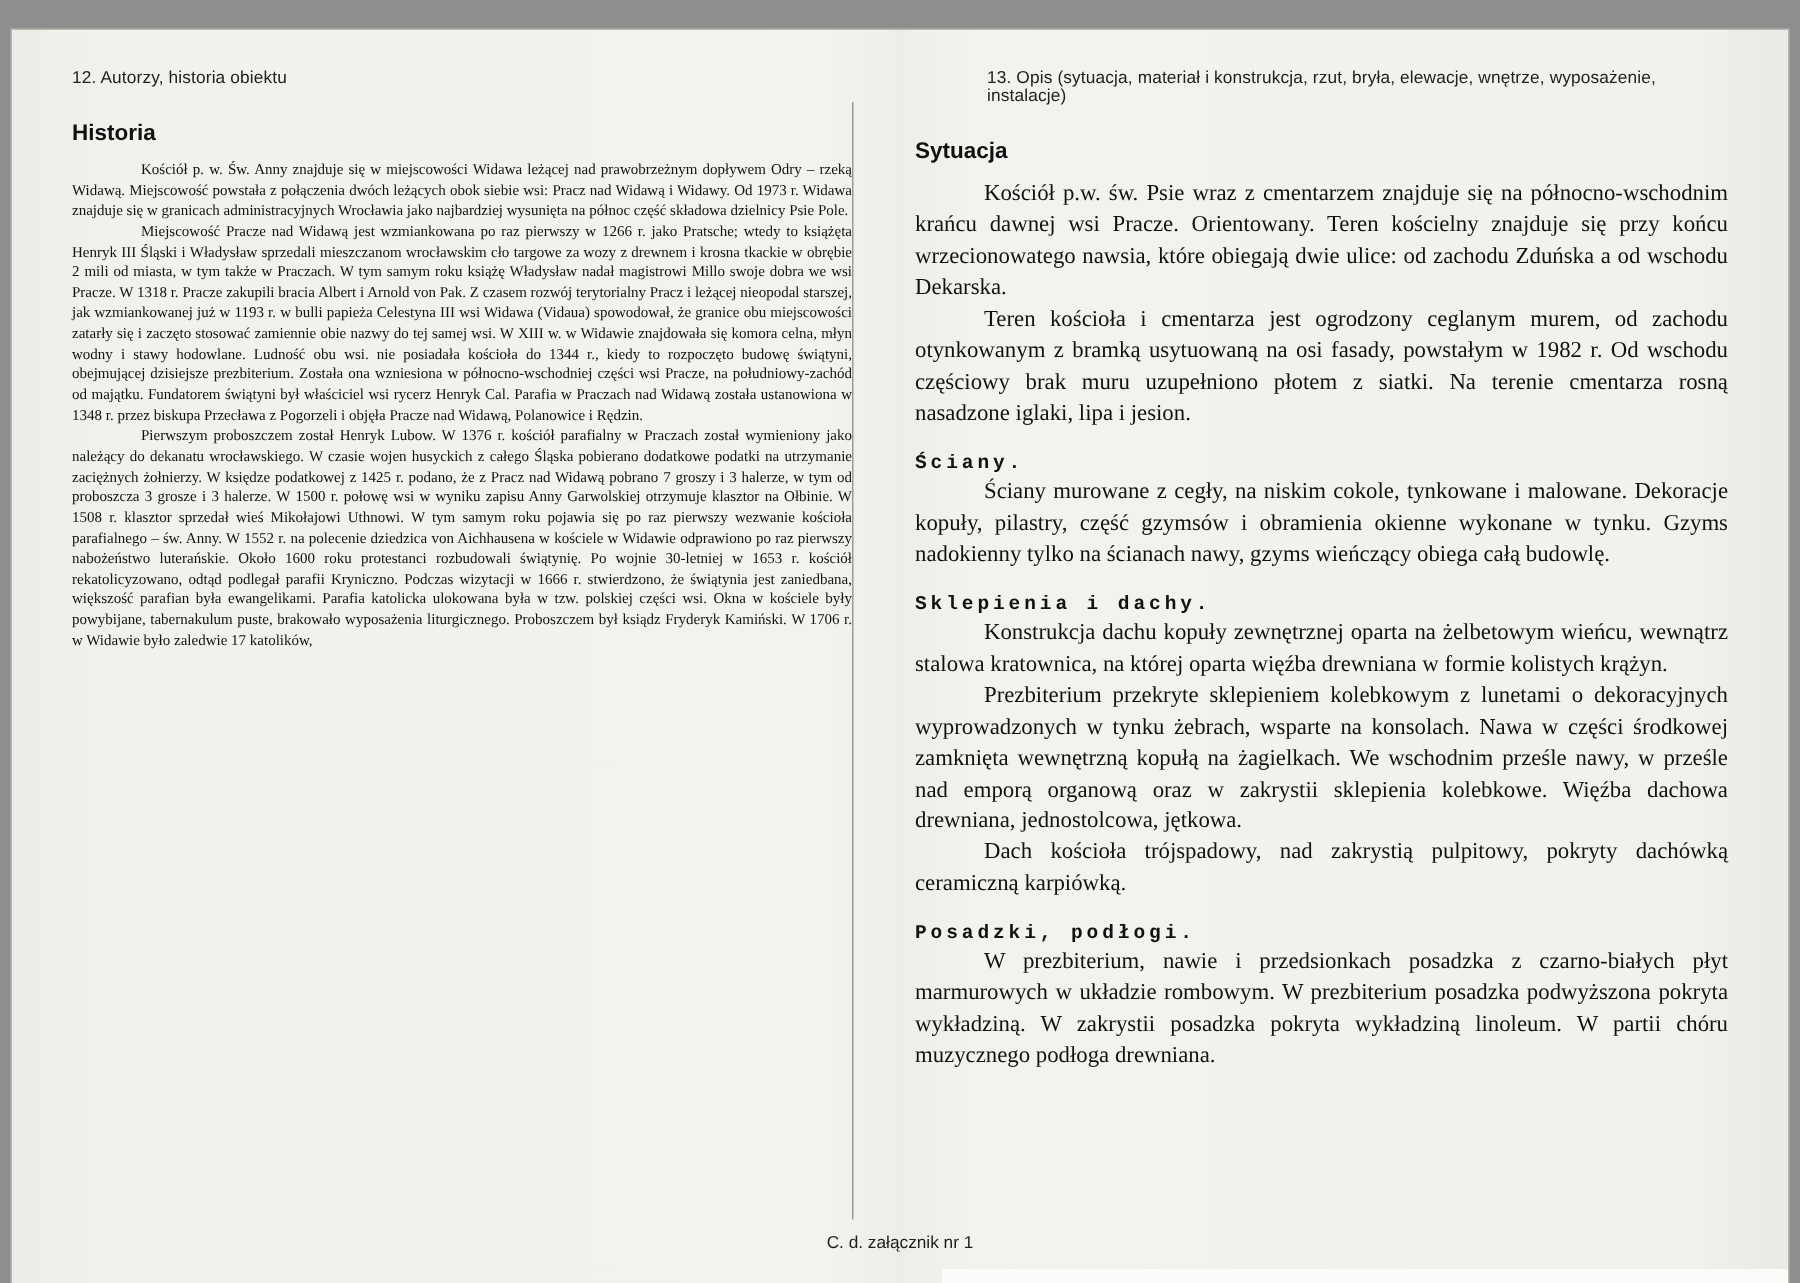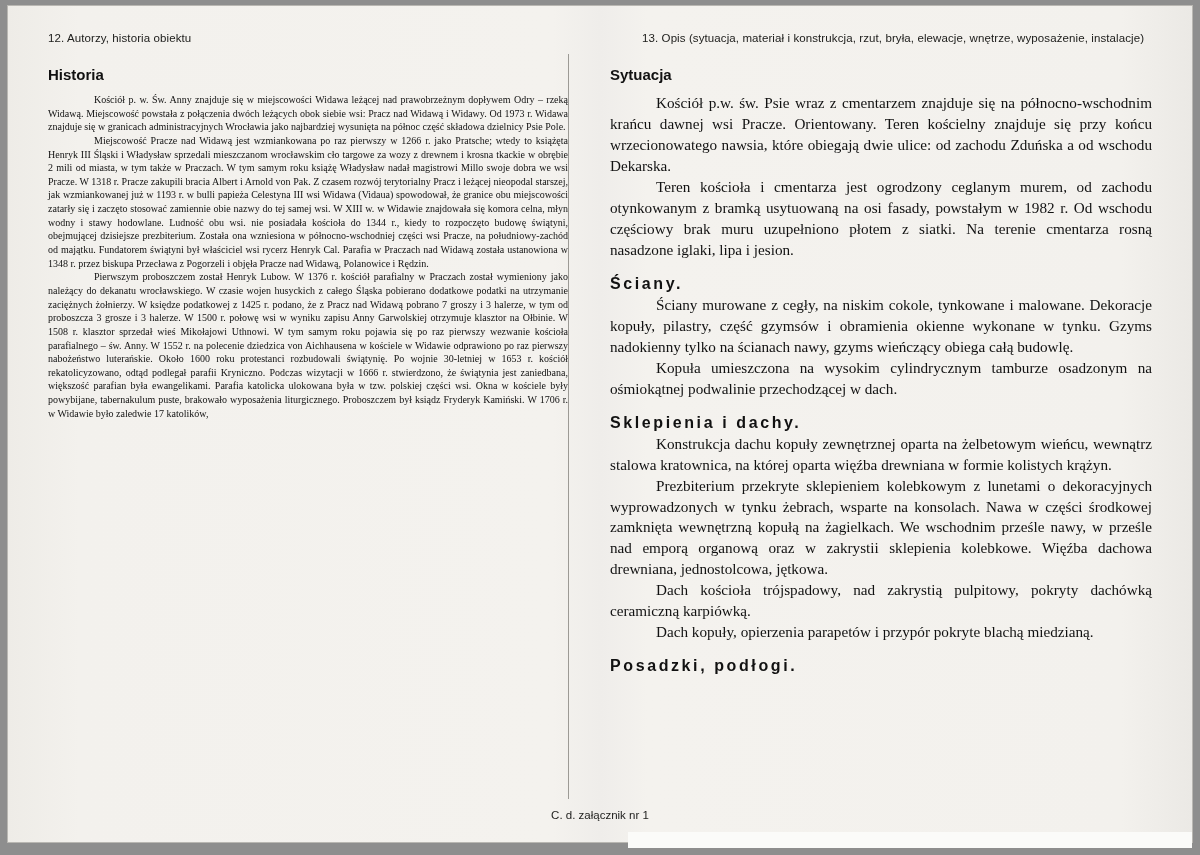--- a/index.html
+++ b/index.html
@@ -9,21 +9,21 @@
   }
   body {
     width: 1200px;
     height: 855px;
     overflow: hidden;
     font-family: "Liberation Serif", serif;
   }
   .page {
     position: absolute;
     left: 8px;
-    top: 6px;
+    top: 20px;
     width: 1184px;
     height: 836px;
     background: #f2f0ec;
     box-shadow: 0 0 0 1px #b9b7b2;
   }
   .page-inner {
     position: absolute;
     left: 0; top: 0; right: 0; bottom: 0;
     background: linear-gradient(90deg, #eeece7 0%, #f3f1ed 6%, #f4f2ee 46%, #efedea 50%, #f4f2ee 54%, #f3f1ed 94%, #ebe9e5 100%);
   }
@@ -49,40 +49,40 @@
     background: #9c9a95;
   }
 
   .hdr {
     font-family: "Liberation Sans", sans-serif;
     font-size: 11.5px;
     color: #20201e;
     margin: 0 0 22px 0;
     letter-spacing: 0.1px;
   }
-  .hdr-right { margin-left: 32px; }
+  .hdr-right { margin-left: 48px; }
 
   h2.sect {
     font-family: "Liberation Sans", sans-serif;
     font-size: 15px;
     font-weight: bold;
     color: #111;
     margin: 0 0 10px 0;
   }
   h3.subsect {
     font-family: "Liberation Sans", sans-serif;
     font-size: 14.5px;
     font-weight: bold;
     color: #111;
     margin: 20px 0 10px 0;
     letter-spacing: 0.2px;
   }
   h4.minor {
-    font-family: Liberation Sans, sans-serif;
-    font-size: 16px;
+    font-family: Liberation Mono, monospace;
+    font-size: 13px;
     font-weight: bold;
     color: #111;
     margin: 14px 0 2px 0;
     letter-spacing: 2.6px;
   }
   p.para {
     font-size: 10px;
     line-height: 1.365;
     color: #111;
     margin: 0;
@@ -131,29 +131,28 @@
 
       <div class="col col-right">
         <div class="hdr hdr-right">13. Opis (sytuacja, materiał i konstrukcja, rzut, bryła, elewacje, wnętrze, wyposażenie, instalacje)</div>
         <h2 class="sect">Sytuacja</h2>
         <p class="para">Kościół p.w. św. Psie wraz z cmentarzem znajduje się na północno-wschodnim krańcu dawnej wsi Pracze. Orientowany. Teren kościelny znajduje się przy końcu wrzecionowatego nawsia, które obiegają dwie ulice: od zachodu Zduńska a od wschodu Dekarska.</p>
         <p class="para">Teren kościoła i cmentarza jest ogrodzony ceglanym murem, od zachodu otynkowanym z bramką usytuowaną na osi fasady, powstałym w 1982 r. Od wschodu częściowy brak muru uzupełniono płotem z siatki. Na terenie cmentarza rosną nasadzone iglaki, lipa i jesion.</p>
 
 
         <h4 class="minor">Ściany.</h4>
         <p class="para">Ściany murowane z cegły, na niskim cokole, tynkowane i malowane. Dekoracje kopuły, pilastry, część gzymsów i obramienia okienne wykonane w tynku. Gzyms nadokienny tylko na ścianach nawy, gzyms wieńczący obiega całą budowlę.</p>
-        <p class="para">Kopuła umieszczona na wysokim cylindrycznym tamburze osadzonym na ośmiokątnej podwalinie przechodzącej w dach.</p>
 
         <h4 class="minor">Sklepienia i dachy.</h4>
         <p class="para">Konstrukcja dachu kopuły zewnętrznej oparta na żelbetowym wieńcu, wewnątrz stalowa kratownica, na której oparta więźba drewniana w formie kolistych krążyn.</p>
         <p class="para">Prezbiterium przekryte sklepieniem kolebkowym z lunetami o dekoracyjnych wyprowadzonych w tynku żebrach, wsparte na konsolach. Nawa w części środkowej zamknięta wewnętrzną kopułą na żagielkach. We wschodnim prześle nawy, w prześle nad emporą organową oraz w zakrystii sklepienia kolebkowe. Więźba dachowa drewniana, jednostolcowa, jętkowa.</p>
         <p class="para">Dach kościoła trójspadowy, nad zakrystią pulpitowy, pokryty dachówką ceramiczną karpiówką.</p>
-        <p class="para">Dach kopuły, opierzenia parapetów i przypór pokryte blachą miedzianą.</p>
 
         <h4 class="minor">Posadzki, podłogi.</h4>
+        <p class="para">W prezbiterium, nawie i przedsionkach posadzka z czarno-białych płyt marmurowych w układzie rombowym. W prezbiterium posadzka podwyższona pokryta wykładziną. W zakrystii posadzka pokryta wykładziną linoleum. W partii chóru muzycznego podłoga drewniana.</p>
       </div>
 
     </div>
 
     <div class="footer">C. d. załącznik nr 1</div>
     <div class="scanbar"></div>
   </div>
 </div>
 
 </body></html>

